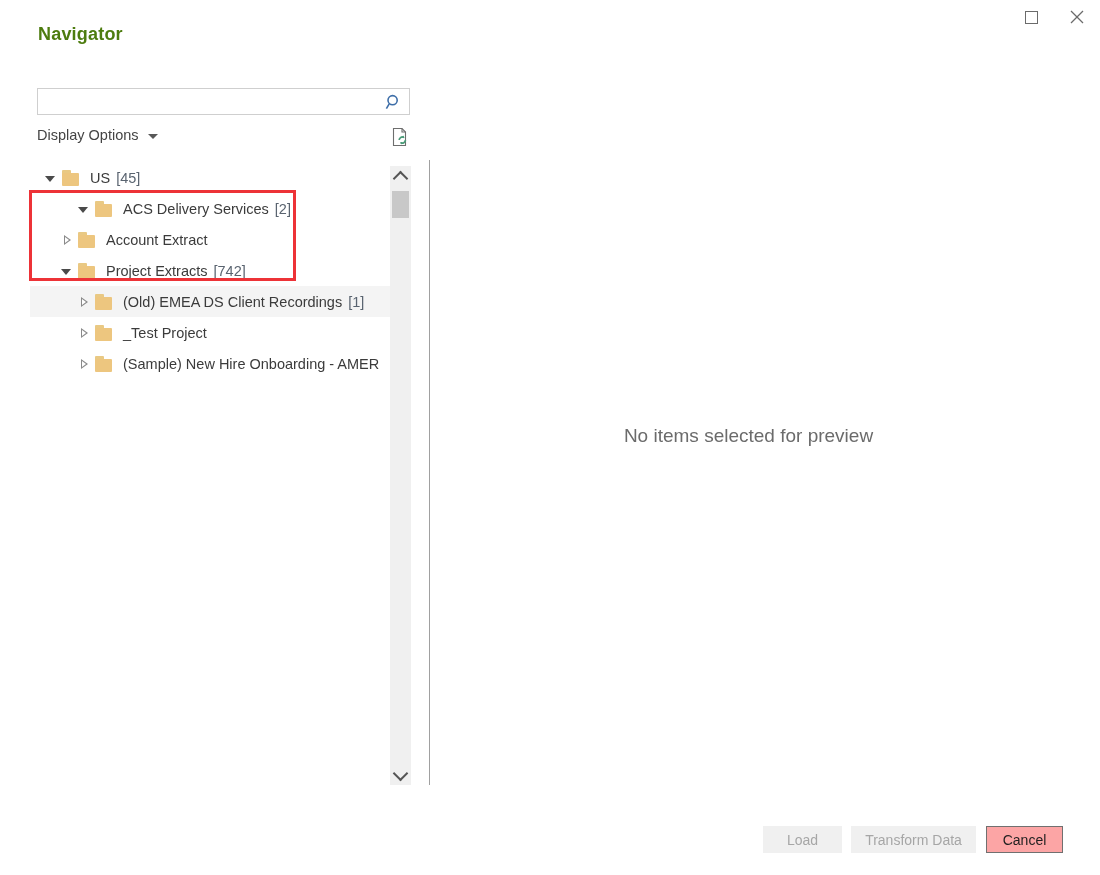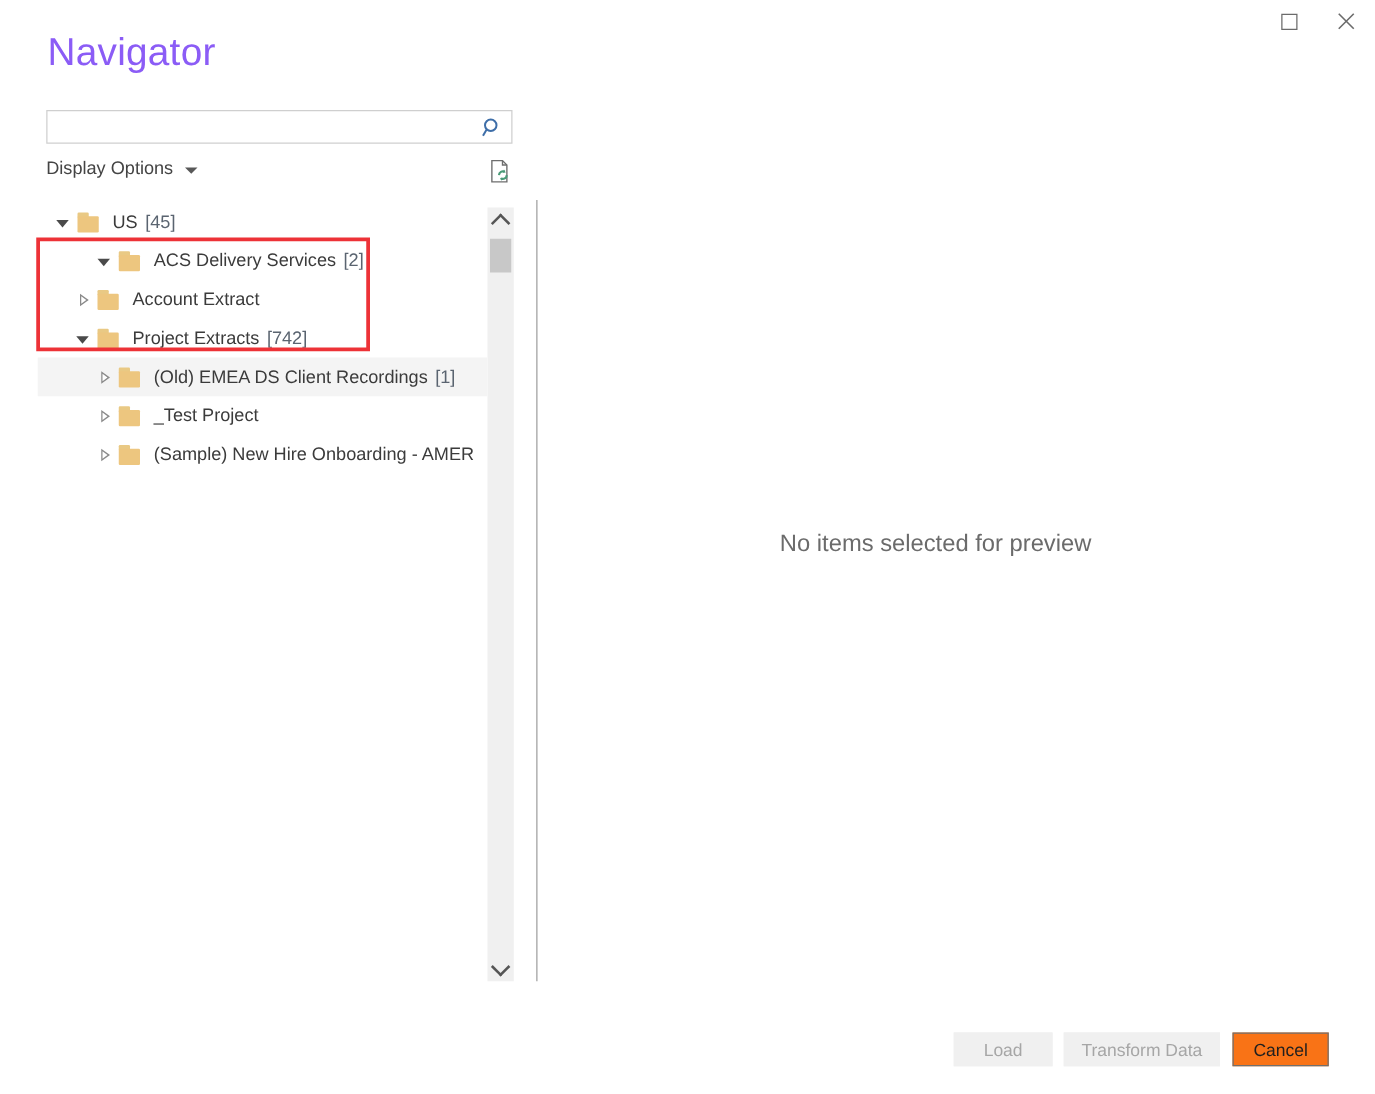--- a/index.html
+++ b/index.html
@@ -39,23 +39,23 @@
     height: 13px;
     border: 1px solid #6b6b6b;
     box-sizing: border-box;
   }
 
   
   #page-title {
     position: absolute;
     left: 38px;
     top: 24px;
-    font-size: 31px;
-    font-weight: 400;
-    color: #8b5cf6;
+    font-size: 18px;
+    font-weight: 700;
+    color: #4d7c0f;
     letter-spacing: 0.2px;
   }
 
   
   #search-box {
     position: absolute;
     left: 37px;
     top: 88px;
     width: 373px;
     height: 27px;
@@ -323,21 +323,21 @@
     top: 2px;
     width: 125px;
     background: #f0f0f0;
     border: 1px solid #f0f0f0;
     color: #a6a6a6;
   }
   #btn-cancel {
     left: 986px;
     top: 2px;
     width: 77px;
-    background: #f97316;
+    background: #fca5a5;
     border: 1px solid #707070;
     color: #1f1f1f;
   }
 </style>
 </head>
 <body>
 
 <div id="window-controls">
   <div class="win-btn">
     <span class="win-sq"></span>

